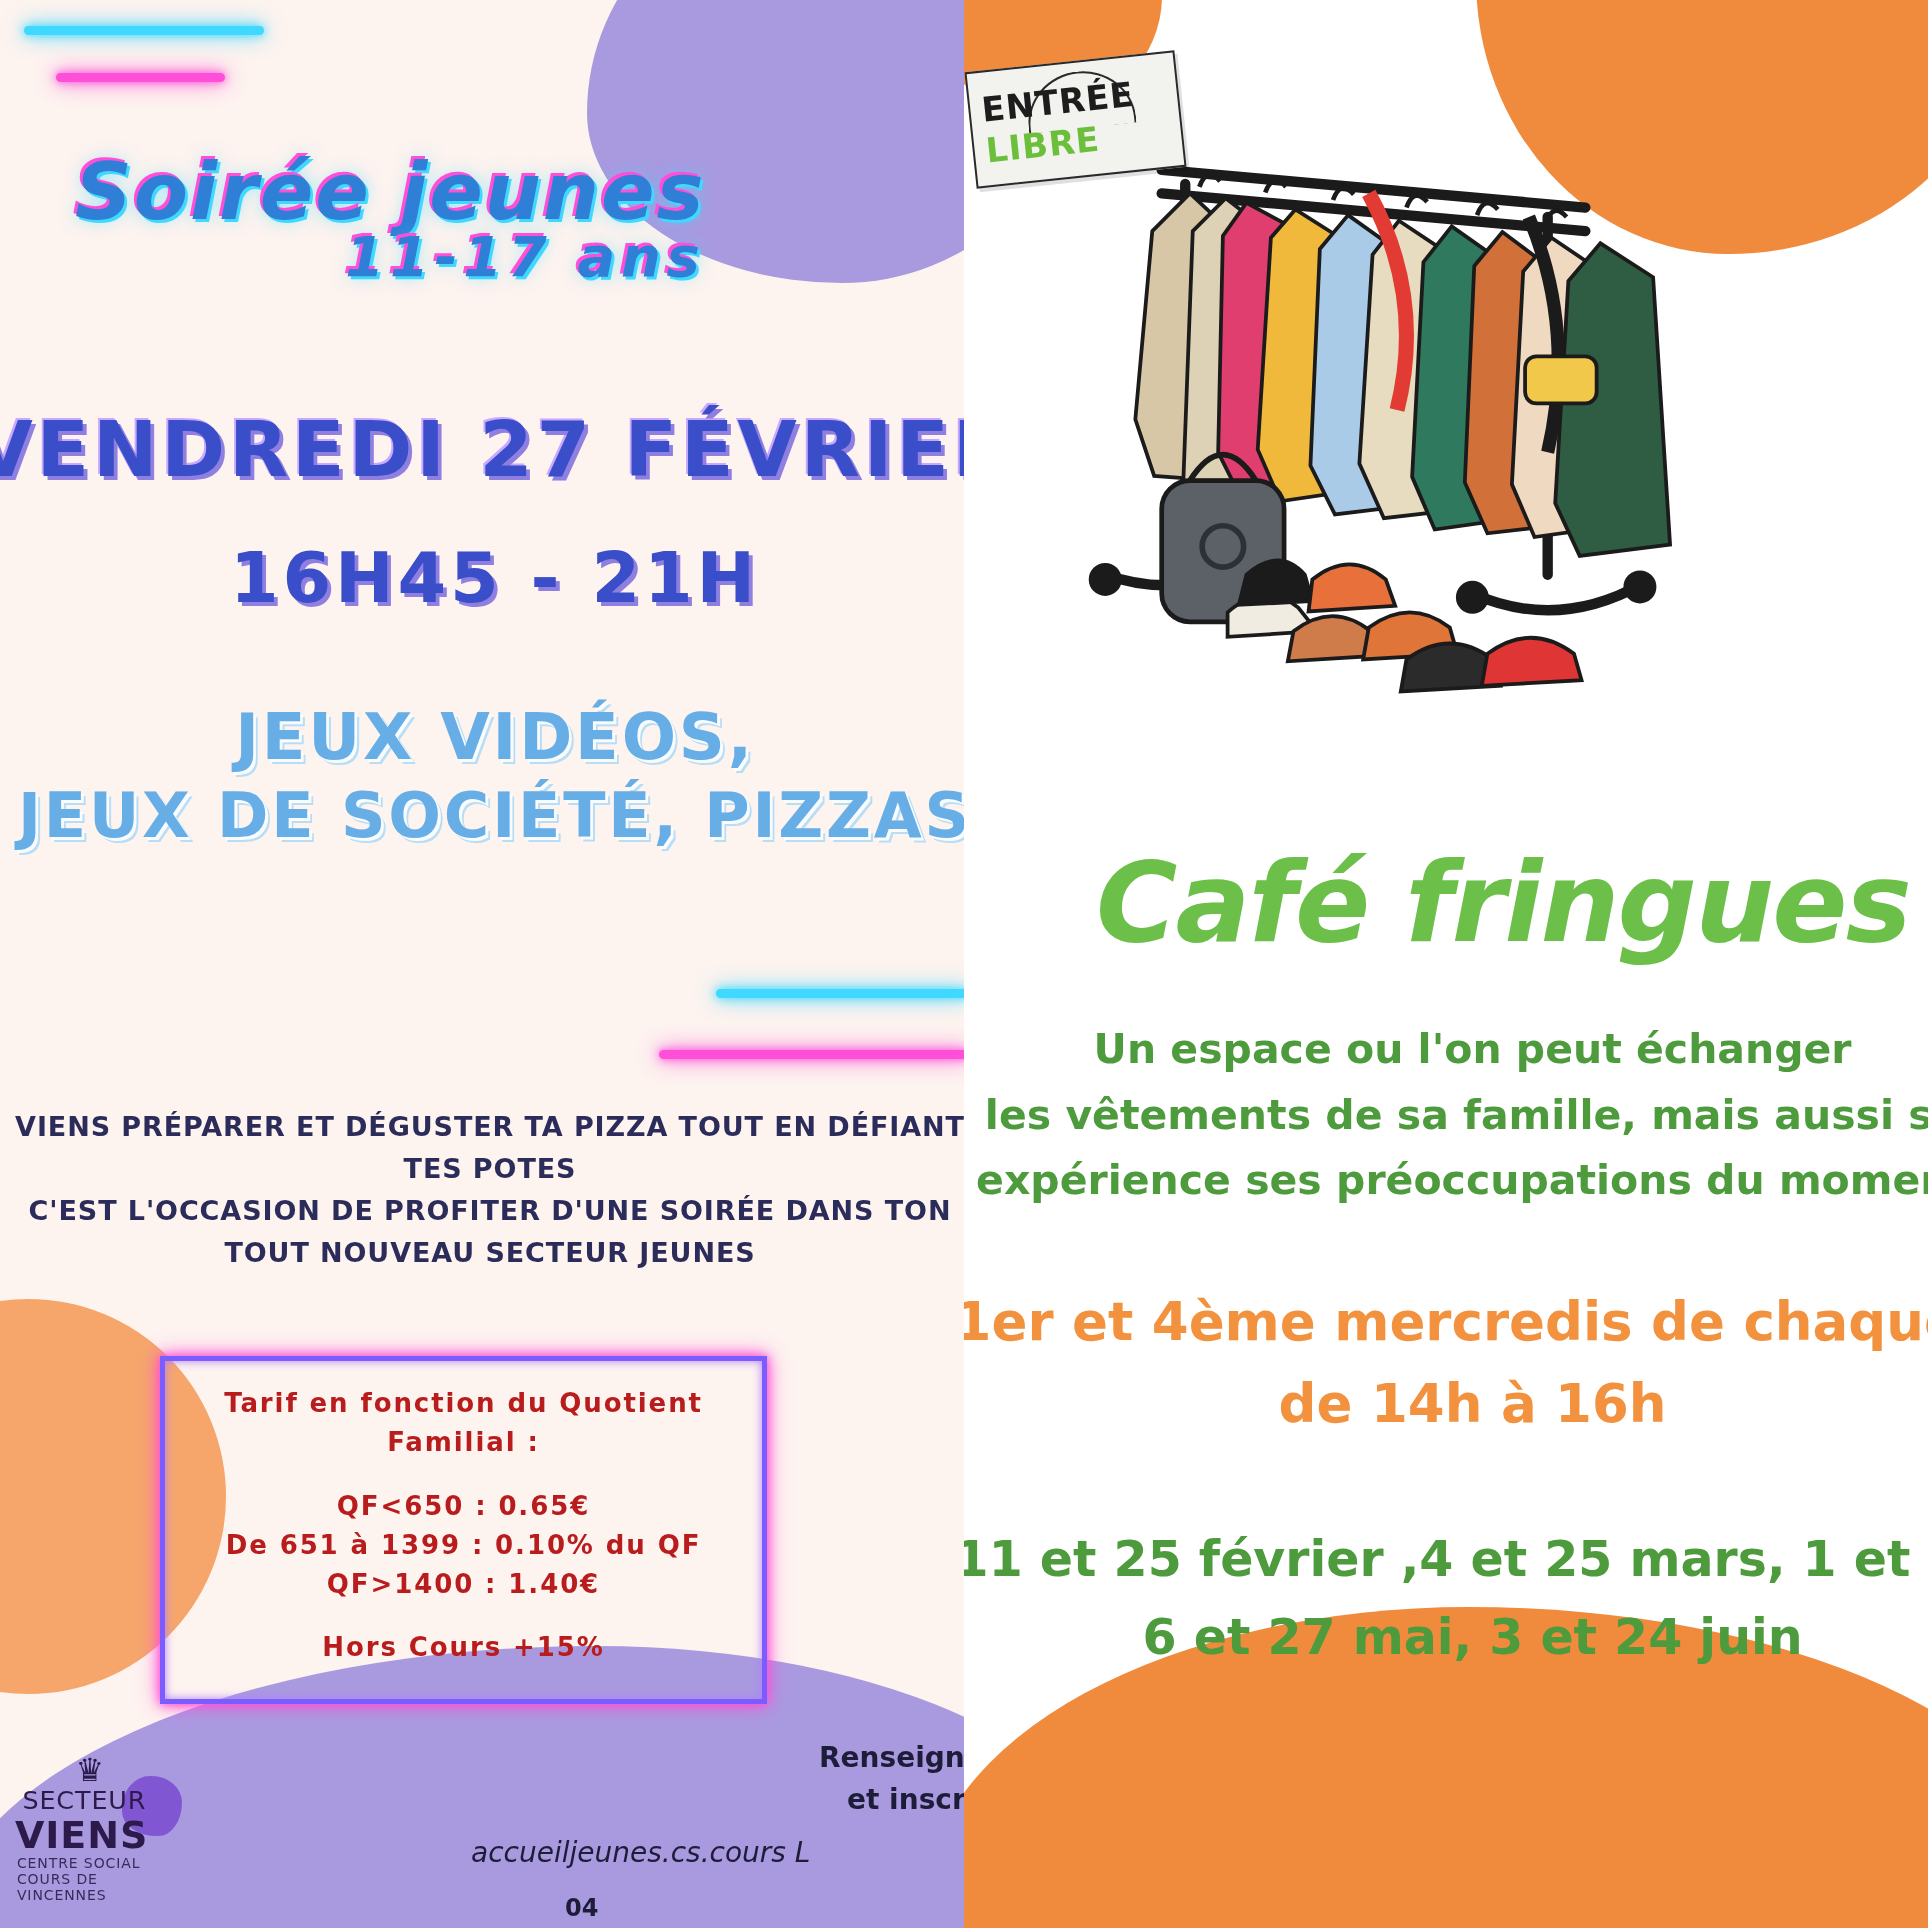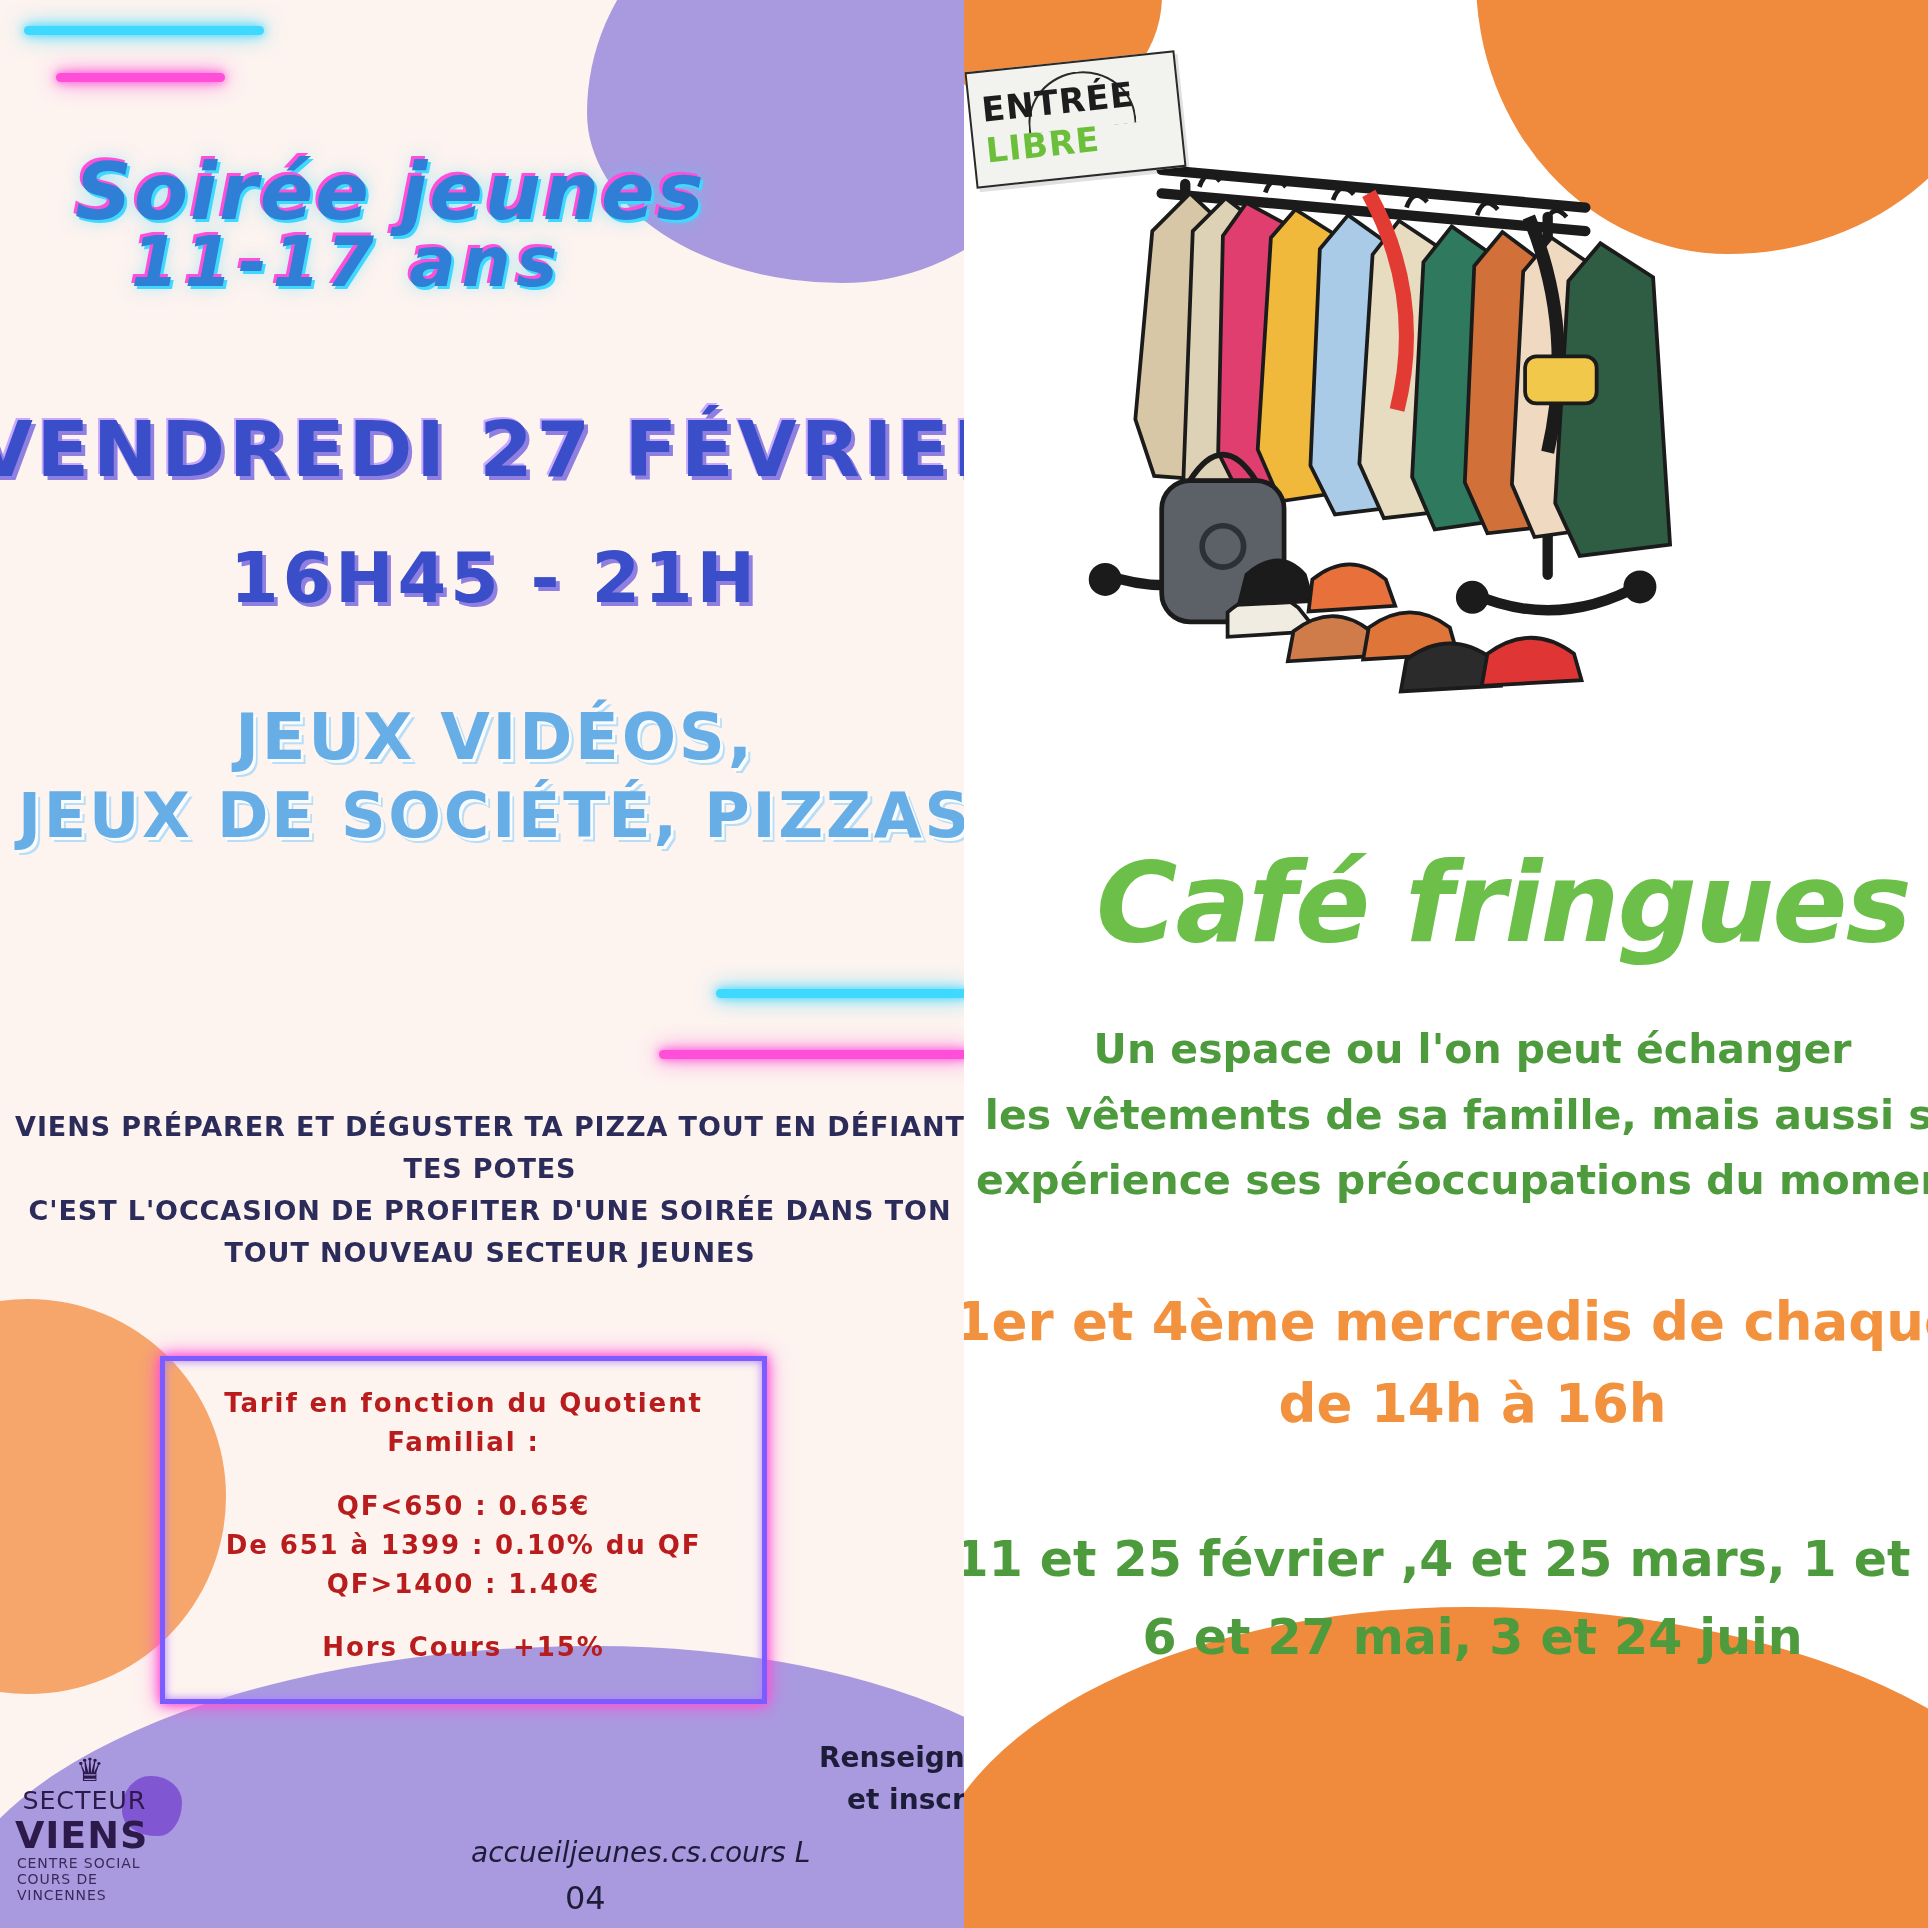--- a/index.html
+++ b/index.html
@@ -95,22 +95,23 @@
     letter-spacing: 1.9px;
     text-shadow:
       -2.8px -2.8px 0 #ff4fd8,
       2.8px 2.8px 0 #3fd8ff,
       0 0 17px rgba(63,216,255,0.55);
     white-space: nowrap;
   }
   .title-soiree .l2 {
     display: block;
     margin-left: 56px;
-    font-size: 69px;
+    font-size: 56px;
     letter-spacing: 5.6px;
+    text-align: right;
   }
 
   .title-date {
     position: absolute;
     left: -42px;
     top: 405px;
     width: 1073px;
     text-align: center;
     font-family: "DejaVu Sans", sans-serif;
     font-weight: bold;
@@ -210,23 +211,24 @@
     white-space: nowrap;
   }
   .contact .mail {
     font-weight: normal;
     font-size: 28px;
     margin-top: 11.3px;
     margin-left: -56px;
     font-style: italic;
   }
   .contact .tel {
-    font-weight: normal;
-    font-size: 32px;
+    font-weight: bold;
+    font-size: 24px;
     margin-left: 38px;
+    margin-top: 16px;
   }
   .contact .r1 { margin-left: 292px; }
   .contact .r2 { margin-left: 320px; }
 
   
   .logo-secteur {
     position: absolute;
     left: 9.4px;
     bottom: 45px;
     width: 174px;

